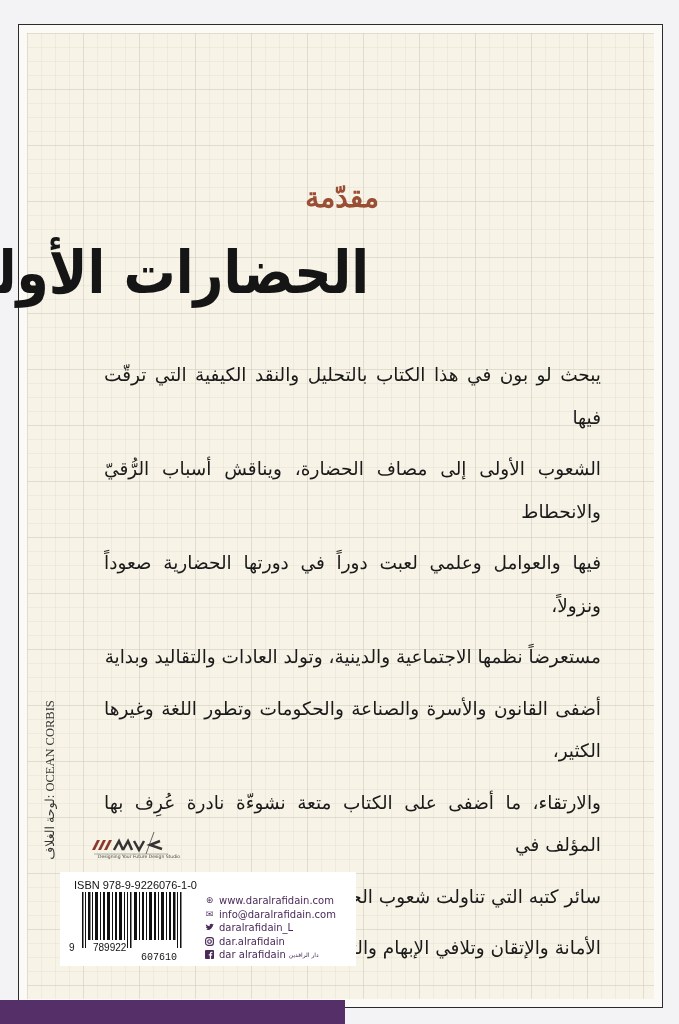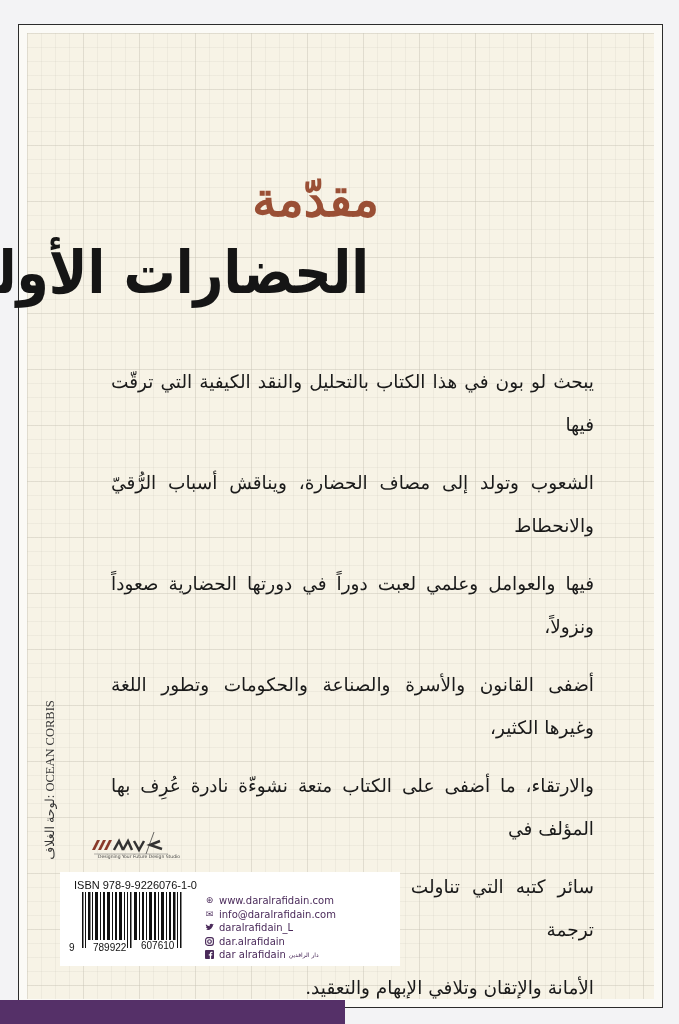--- a/index.html
+++ b/index.html
@@ -16,55 +16,55 @@
       position: absolute; left: 8px; top: 8px; right: 8px; bottom: 8px;
       background-color: #f7f3e6;
       background-image:
         linear-gradient(rgba(200,195,180,0.35) 1px, transparent 1px),
         linear-gradient(90deg, rgba(200,195,180,0.35) 1px, transparent 1px),
         linear-gradient(rgba(200,195,180,0.18) 1px, transparent 1px),
         linear-gradient(90deg, rgba(200,195,180,0.18) 1px, transparent 1px);
       background-size: 56px 56px, 56px 56px, 14px 14px, 14px 14px;
     }
     .subtitle {
-      position: absolute; right: 300px; top: 171px;
+      position: absolute; right: 300px; top: 181px;
       font-family: Liberation Sans, sans-serif; font-weight: bold;
-      font-size: 48px; color: #9a4f35; direction: rtl; white-space: nowrap;
+      font-size: 28px; color: #9a4f35; direction: rtl; white-space: nowrap;
     }
     .title {
       position: absolute; right: 310px; top: 242px;
       font-family: "DejaVu Sans", sans-serif; font-weight: bold;
       font-size: 52px; color: #151515; direction: rtl; white-space: nowrap;
       transform: scaleY(1.15);
     }
     .body-text {
       position: absolute; left: 95px; width: 515px; top: 345px;
       direction: rtl; text-align: justify;
       font-family: "DejaVu Serif", serif; font-size: 18.5px; line-height: 42.5px;
       color: #1a1a1a;
     }
-    .body-text p { margin: 16px; }
+    .body-text p { margin: 9px; }
     .credit {
       position: absolute; left: 40px; top: 690px; width: 20px; height: 180px;
     }
     .credit span {
       position: absolute; left: 50%; top: 50%;
       transform: translate(-50%, -50%) rotate(-90deg);
       white-space: nowrap; font-family: "Liberation Serif", serif;
       font-size: 12.5px; color: #333;
     }
     .logo {
       position: absolute; left: 88px; top: 832px; width: 90px; height: 30px;
     }
     .logo-tag {
       position: absolute; left: 10px; top: 22px; font-family: "DejaVu Sans", sans-serif;
       font-size: 4.5px; color: #444; white-space: nowrap;
     }
     .info-box {
-      position: absolute; left: 60px; top: 872px; width: 340px; height: 94px;
+      position: absolute; left: 60px; top: 872px; width: 296px; height: 94px;
       background: #ffffff;
     }
     .isbn {
       position: absolute; left: 14px; top: 7px;
       font-family: "Liberation Sans", sans-serif; font-size: 11px; color: #111;
       white-space: nowrap;
     }
     .barcode {
       position: absolute; left: 14px; top: 20px; width: 116px; height: 62px;
     }
@@ -92,22 +92,23 @@
 
 <div class="frame">
   <div class="paper"></div>
 </div>
 
 <div class="subtitle">مقدّمة</div>
 <div class="title">الحضارات الأولى</div>
 
 <div class="body-text">
   <p>يبحث لو بون في هذا الكتاب بالتحليل والنقد الكيفية التي ترقّت فيها</p>
-  <p>الشعوب وتولد إلى مصاف الحضارة، ويناقش أسباب الرُّقيّ والانحطاط</p>
+  <p>الشعوب الأولى إلى مصاف الحضارة، ويناقش أسباب الرُّقيّ والانحطاط</p>
   <p>فيها والعوامل وعلمي لعبت دوراً في دورتها الحضارية صعوداً ونزولاً،</p>
+  <p>مستعرضاً نظمها الاجتماعية والدينية، وتولد العادات والتقاليد وبداية</p>
   <p>أضفى القانون والأسرة والصناعة والحكومات وتطور اللغة وغيرها الكثير،</p>
   <p>والارتقاء، ما أضفى على الكتاب متعة نشوءّة نادرة عُرِف بها المؤلف في</p>
   <p>سائر كتبه التي تناولت شعوب الحضارات الأولى، فضلاً عن ترجمة</p>
   <p>الأمانة والإتقان وتلافي الإبهام والتعقيد.</p>
 </div>
 
 <div class="credit">
   <span>لوحة الغلاف: OCEAN CORBIS</span>
 </div>
 
@@ -155,21 +156,21 @@
         <rect x="87" y="0" width="3" height="48"></rect>
       <rect x="92" y="0" width="1" height="48"></rect>
         <rect x="95" y="0" width="2" height="48"></rect>
       <rect x="99" y="0" width="2.5" height="48"></rect>
         <rect x="103" y="0" width="1" height="56"></rect>
       <rect x="106" y="0" width="1.5" height="56"></rect>
     </g>
   </svg>
   <span class="bc-num" style="left:8px; top:70px;">9</span>
   <span class="bc-num" style="left:32px; top:70px;">789922</span>
-  <span class="bc-num" style="left:80px; top:68px;">607610</span>
+  <span class="bc-num" style="left:80px; top:80px;font-family:Liberation Mono, monospace;">607610</span>
 
   <ul class="contacts">
     <li>
       <span class="ic">⊛</span>
       <span>www.daralrafidain.com</span>
     </li>
     <li>
       <span class="ic">✉</span>
       <span>info@daralrafidain.com</span>
     </li>

